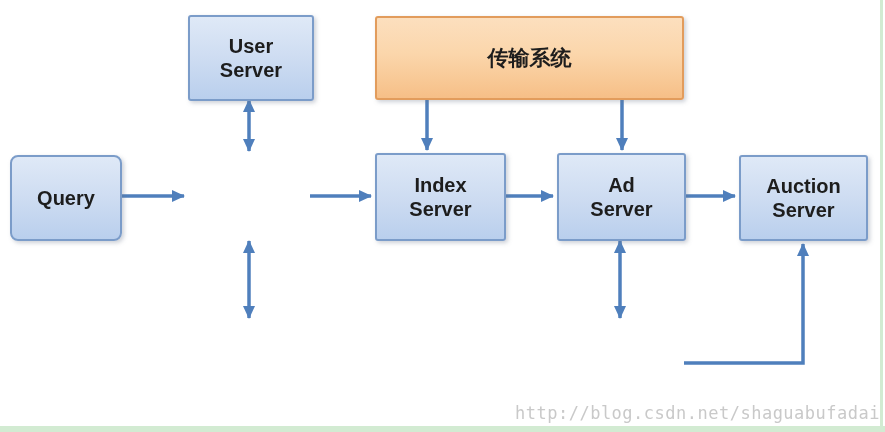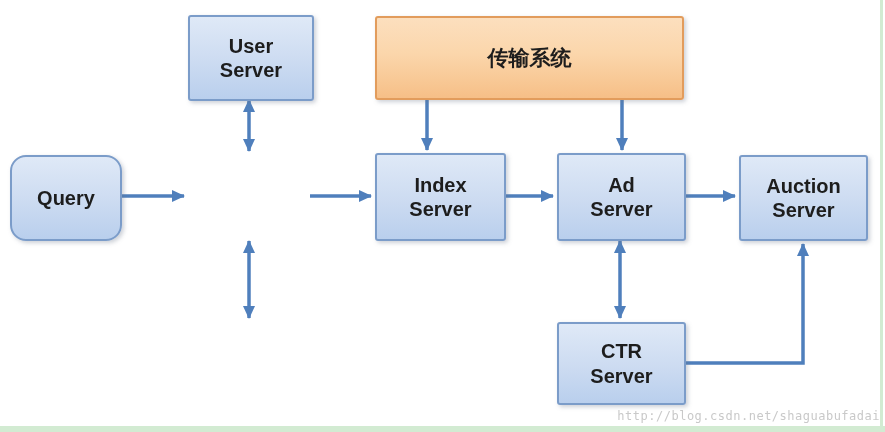--- a/index.html
+++ b/index.html
@@ -19,34 +19,34 @@
     text-align:center;
     color:var(--text,#1d1d1d);
     font-weight:700;font-size:20px;line-height:1.22;
     box-shadow:2px 2px 4px rgba(110,120,140,0.35);
   }
   .node.blue{
     background:linear-gradient(180deg,var(--box_blue_top,#dfe9f7) 0%, #ccdbf1 55%, var(--box_blue_bottom,#b9cfed) 100%);
     border:2px solid var(--box_blue_border,#7b9cc9);
     border-radius:3px;
   }
-  .node.rounded{border-radius:16px;}
+  .node.rounded{border-radius:8px;}
   .node.orange{
     background:linear-gradient(180deg,var(--box_orange_top,#fcdfbe) 0%, #fbd6ab 45%, var(--box_orange_bottom,#f6bf87) 100%);
     border:2px solid var(--box_orange_border,#e29c5c);
     border-radius:3px;
     font-size:21px;
     justify-content:center;
   }
   .label.wrap{display:inline-block;width:min-content;}
   .label.nowrap{white-space:nowrap;}
   .watermark{
     position:absolute;right:5px;bottom:9px;z-index:3;
     font-family:"DejaVu Sans Mono", monospace;
-    font-size:12px;letter-spacing:0.5px;
+    font-size:17px;letter-spacing:0.5px;
     color:var(--watermark,#c9c9c9);
     margin-left:44px;
   }
   .green-bar-bottom{
     position:absolute;left:0;right:0;bottom:0;height:6px;z-index:4;
     background:var(--green_accent,#d2ebd2);
   }
   .green-line-right{
     position:absolute;top:0;bottom:0;right:2px;width:3px;z-index:4;
     background:var(--green_accent,#d2ebd2);
@@ -94,21 +94,18 @@
 
   <div class="node blue" style="left:375px;top:153px;width:127px;height:84px">
     <span class="label wrap">Index Server</span>
   </div>
 
   <div class="node blue" style="left:739px;top:155px;width:125px;height:82px">
     <span class="label wrap">Auction Server</span>
   </div>
 
 
-  <div class="node blue" style="left:557px;top:322px;width:125px;height:79px">
-    <span class="label wrap">CTR Server</span>
-  </div>
 
   <div class="watermark">http://blog.csdn.net/shaguabufadai</div>
   <div class="green-line-right"></div>
   <div class="green-bar-bottom"></div>
 
 </div>
 
 </body></html>

